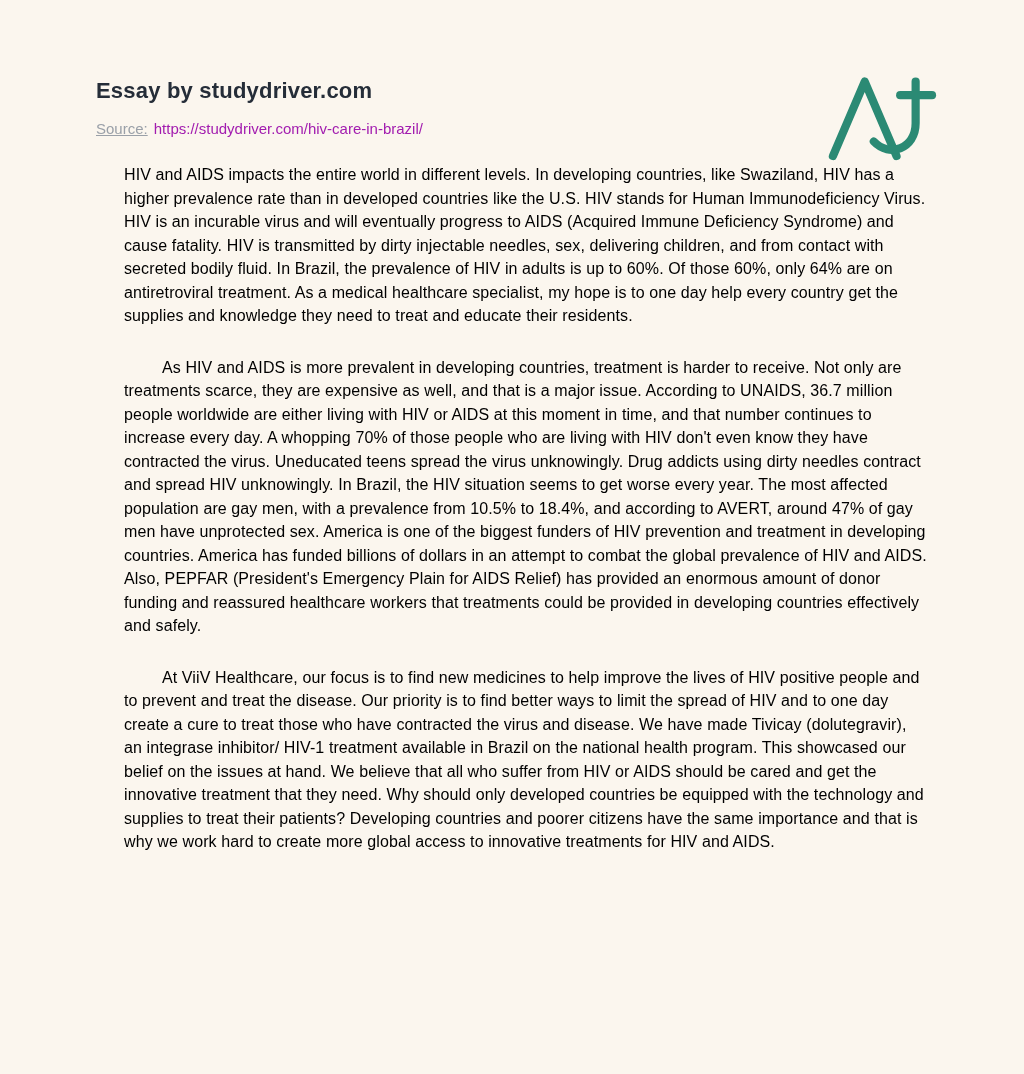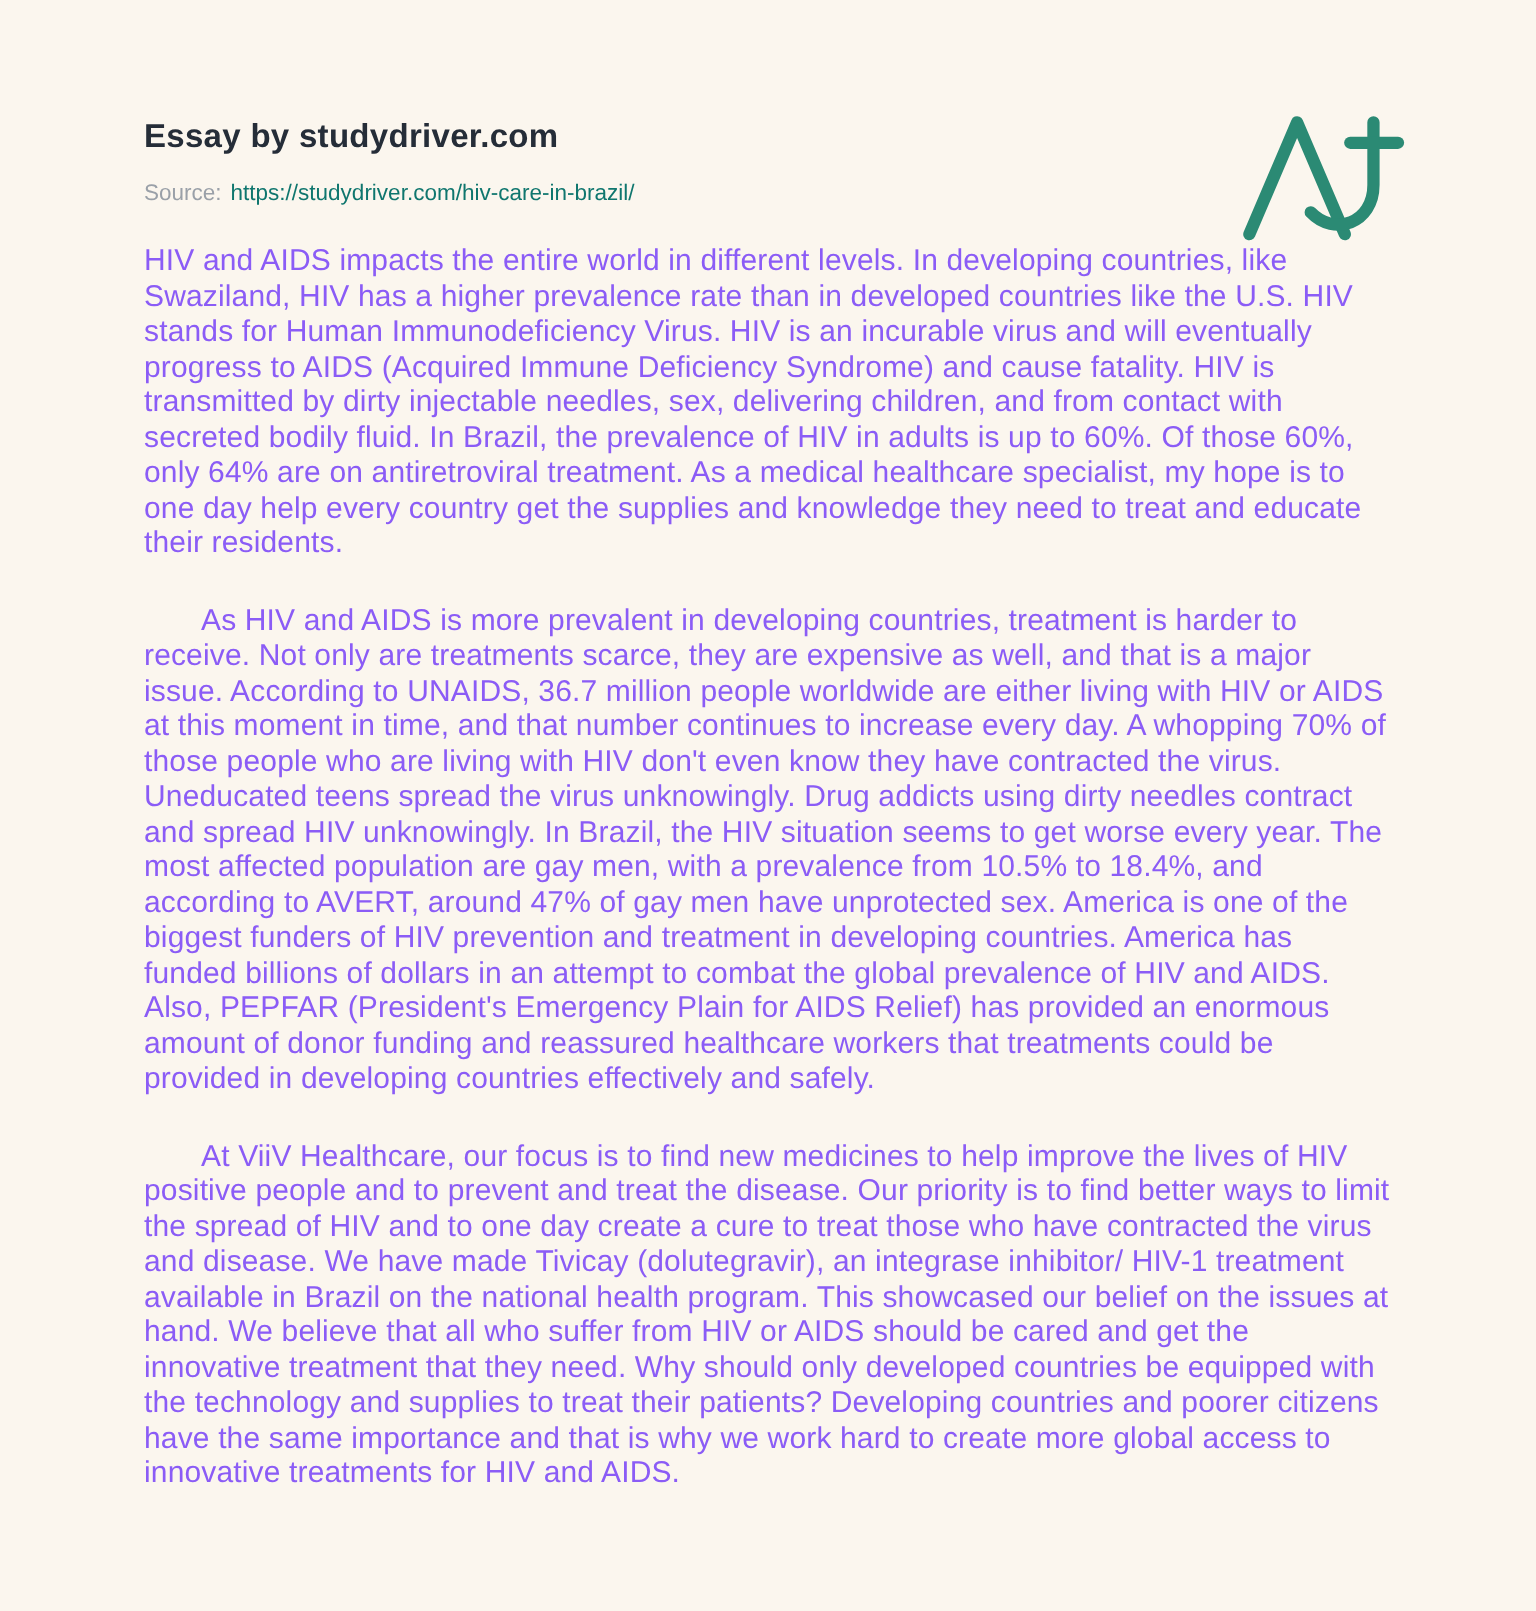--- a/index.html
+++ b/index.html
@@ -20,23 +20,23 @@
     font-size: 22px;
     font-weight: 700;
     color: #252d38;
     letter-spacing: 0.2px;
   }
   .source {
     margin-top: 16px;
     font-size: 15px;
     color: #9aa0a8;
   }
-  .source-label { margin-right: 6px; }
+  .source-label { margin-right: 6px; text-decoration: underline; }
   .source-link {
-    color: #0f766e;
+    color: #a21caf;
     text-decoration: none;
     cursor: pointer;
     text-align: right;
   }
   .logo {
     position: absolute;
     top: 68px;
     right: 82px;
     width: 120px;
     height: 98px;
@@ -44,25 +44,26 @@
   .logo svg { width: 100%; height: 100%; display: block; }
   h1.title {
     margin-top: 116px;
     font-size: 30px;
     font-weight: 500;
     color: #333b46;
     letter-spacing: 0.3px;
   }
   .article { margin-top: 26px; }
   .article p {
-    font-size: 20px;
+    font-size: 16px;
     line-height: 23.5px;
-    color: #8b5cf6;
+    color: #000000;
     margin-bottom: 28px;
     letter-spacing: 0.1px;
+    margin-left: 28px;
   }
   .article p.indent { text-indent: 38px; }
 </style>
 </head>
 <body>
 
 <div class="page">
 
   <header>
     <div class="byline">Essay by studydriver.com</div>

